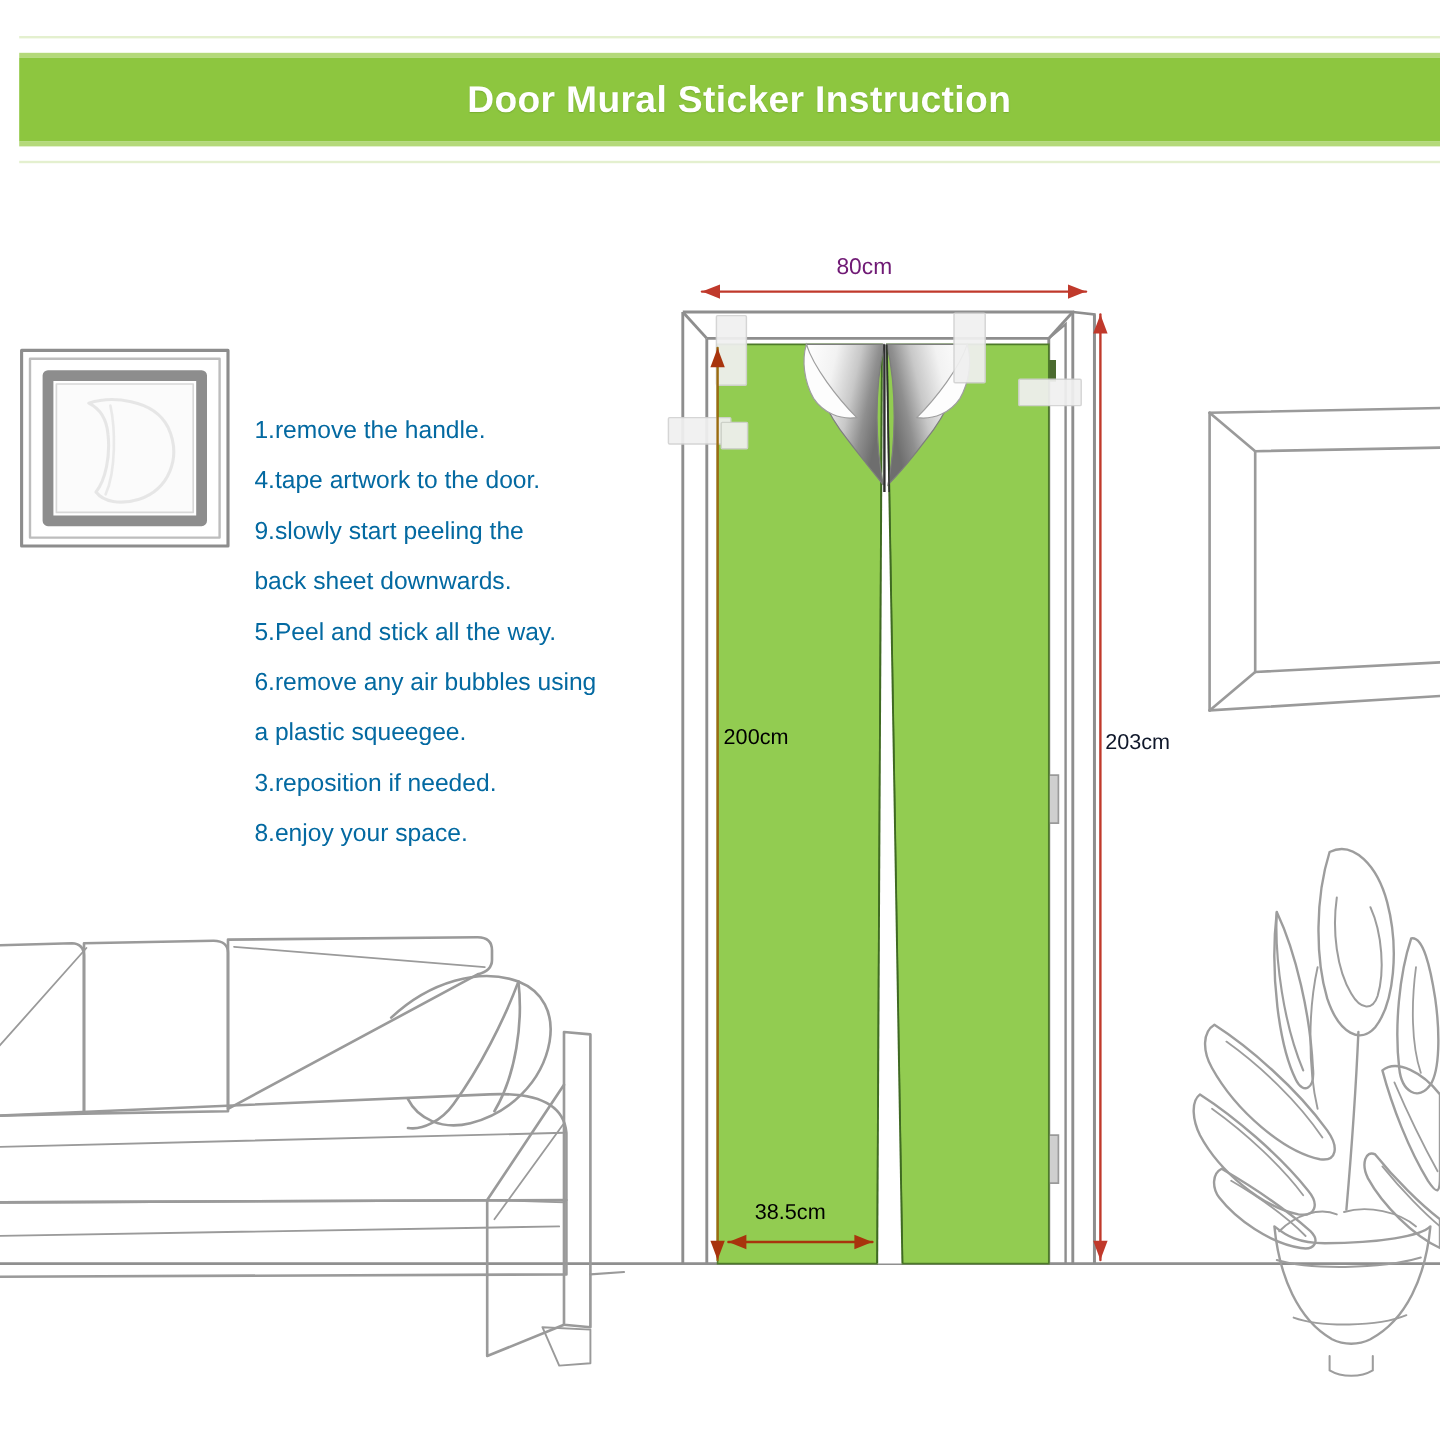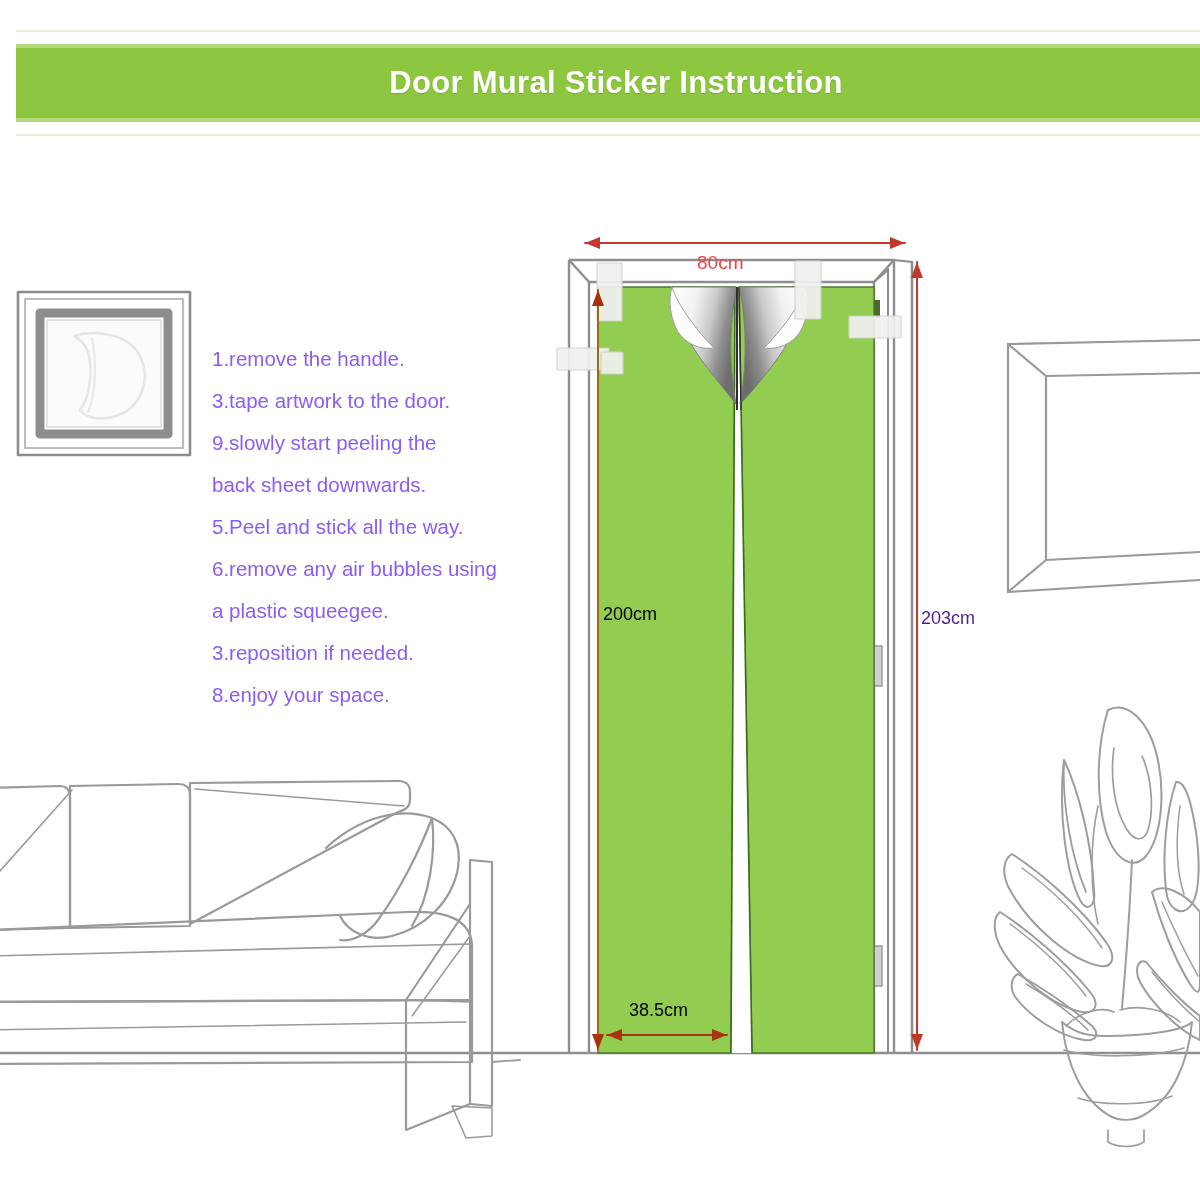--- a/index.html
+++ b/index.html
@@ -28,33 +28,33 @@
   .banner-title{
     color:#ffffff;font-size:31px;font-weight:bold;letter-spacing:.3px;
     text-shadow:0 1px 1px rgba(90,140,30,.45);
   }
 
   
   .steps{
     position:absolute;left:212px;top:338px;width:330px;
   }
   .step{
-    font-size:20.5px;color:#8b5cf6;line-height:42px;white-space:nowrap;
+    font-size:20.5px;color:#0369a1;line-height:42px;white-space:nowrap;
   }
 
   
   .layer{position:absolute;left:0;top:0;width:1200px;height:1200px;}
 
   
   .dim{
     position:absolute;font-size:18px;font-weight:500;white-space:nowrap;
   }
   .dim.dark{color:#000000;}
-  .dim.red{color:#4c1d95;}
-  .dim-80{left:697px;top:212px;color:#ef4444;font-size:19px;margin-top:40px;}
+  .dim.red{color:#0f172a;}
+  .dim-80{left:697px;top:212px;color:#701a75;font-size:19px;}
   .dim-200{left:603px;top:604px;}
   .dim-203{left:921px;top:608px;}
   .dim-385{left:629px;top:1000px;}
 </style>
 </head>
 <body>
 
 <div id="root">
 
   <svg class="layer" viewBox="0 0 1200 1200" xmlns="http://www.w3.org/2000/svg">
@@ -173,21 +173,21 @@
     <div class="banner-edge top"></div>
     <div class="banner">
       <span class="banner-title">Door Mural Sticker Instruction</span>
     </div>
     <div class="banner-edge bot"></div>
     <div class="banner-hair bot"></div>
   </div>
 
   <div class="steps">
     <div class="step">1.remove the handle.</div>
-    <div class="step">3.tape artwork to the door.</div>
+    <div class="step">4.tape artwork to the door.</div>
     <div class="step">9.slowly start peeling the</div>
     <div class="step">back sheet downwards.</div>
     <div class="step">5.Peel and stick all the way.</div>
     <div class="step">6.remove any air bubbles using</div>
     <div class="step">a plastic squeegee.</div>
     <div class="step">3.reposition if needed.</div>
     <div class="step">8.enjoy your space.</div>
   </div>
 
   <svg class="layer" viewBox="0 0 1200 1200" xmlns="http://www.w3.org/2000/svg">

